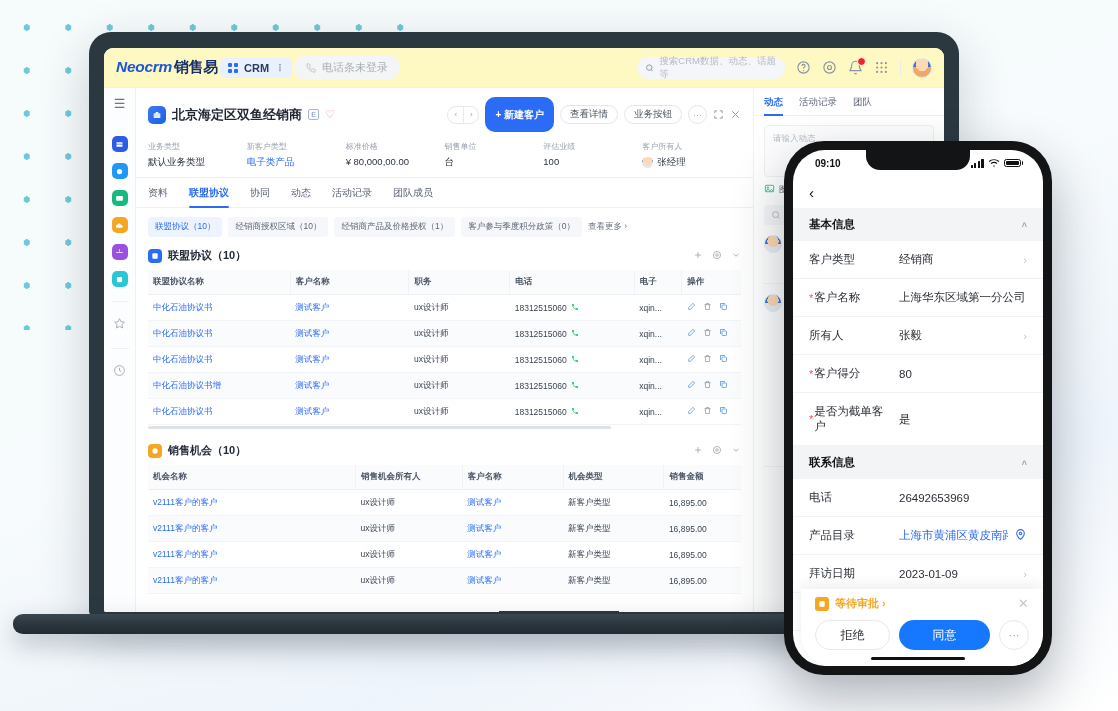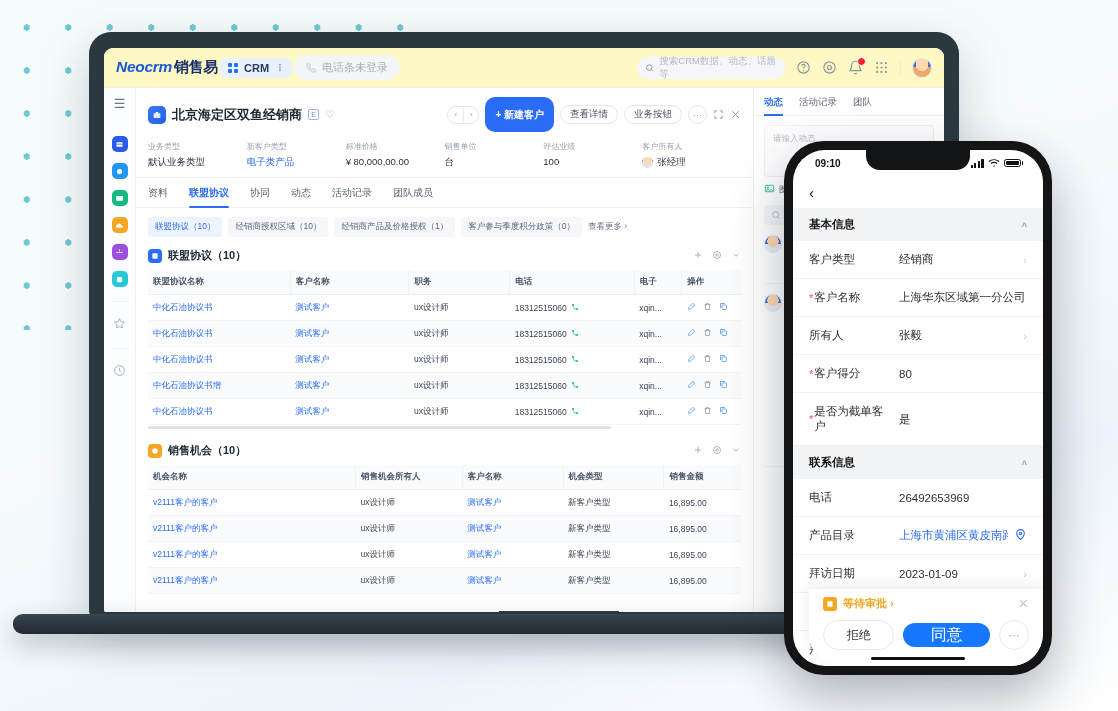--- a/index.html
+++ b/index.html
@@ -239,33 +239,33 @@
   .ph-sec .chev-up { color:#9aa1ab; font-size:9px; }
   .ph-row { display:flex; align-items:center; padding: 11px 16px; border-bottom:1px solid #f1f2f4; gap:6px; }
   .ph-label { font-size:11.5px; color:#2b2f36; width: 84px; flex:none; display:flex; align-items:center; }
   .ph-label .req { color:#ff4d4f; margin-right:1px; font-size:11px; }
   .ph-val { font-size:11.5px; color:#2b2f36; flex:1; min-width:0; overflow:hidden; white-space:nowrap; }
   .ph-val.link { color:#2b6cf6; }
   .ph-val.ph-placeholder { color:#b8bdc5; }
   .ph-chev { color:#c3c8d0; font-size:11px; }
   .pin svg { width:13px; height:13px; }
   .ph-approve {
-    position:absolute; left:16px; right:0; bottom:0; background:#fff; padding: 7px 14px 16px 14px;
+    position:absolute; left:8px; right:0; bottom:0; background:#fff; padding: 7px 14px 16px 14px;
     box-shadow: 0 -4px 14px rgba(20,30,45,.07); border-radius: 0 0 32px 32px;
   }
   .appr-top { display:flex; align-items:center; gap:6px; }
   .appr-ic { width:14px;height:14px;border-radius:3px;background:#f5a623;display:flex;align-items:center;justify-content:center; }
   .appr-ic svg { width:8px;height:8px;fill:#fff; }
   .appr-text { font-size:11px; color:#f5a623; font-weight:600; display:flex; align-items:center; gap:3px; }
   .appr-close { margin-left:auto; color:#c3c8d0; font-size:13px; }
   .appr-btns { display:flex; align-items:center; gap:9px; margin-top:9px; }
   .btn-reject { flex:1; height:30px; border-radius:15px; border:1px solid #e6e8ec; background:#fff;
                 font-size:12px; color:#2b2f36; display:flex; align-items:center; justify-content:center; }
-  .btn-agree { flex:1.25; height:24px; border-radius:15px; background:#1677ff; border:none;
-               font-size:16px; color:#fff; display:flex; align-items:center; justify-content:center; }
+  .btn-agree { flex:1.25; height:30px; border-radius:15px; background:#1677ff; border:none;
+               font-size:12px; color:#fff; display:flex; align-items:center; justify-content:center; }
   .btn-dots { width:30px;height:30px;border-radius:50%;border:1px solid #e6e8ec;background:#fff;
               display:flex;align-items:center;justify-content:center;color:#9aa1ab;font-size:11px; flex:none;}
   .home-bar { position:absolute; left:50%; transform:translateX(-50%); bottom:6px; width:94px; height:3.5px;
               background:#111; border-radius:2px; }
   .sig-bars { display:flex; align-items:flex-end; gap:1.4px; height:9px; }
   .sig-bars i { width:2.2px; background:#111; border-radius:.5px; display:block; }
   .batt { width:17px;height:8.5px;border:1.2px solid #111;border-radius:2.4px;position:relative; }
   .batt::after{content:'';position:absolute;left:1px;top:1px;bottom:1px;right:1px;background:#111;border-radius:1px;}
   .batt-tip{width:1.4px;height:4px;background:#111;border-radius:0 1px 1px 0;margin-left:1px;}
 </style>

